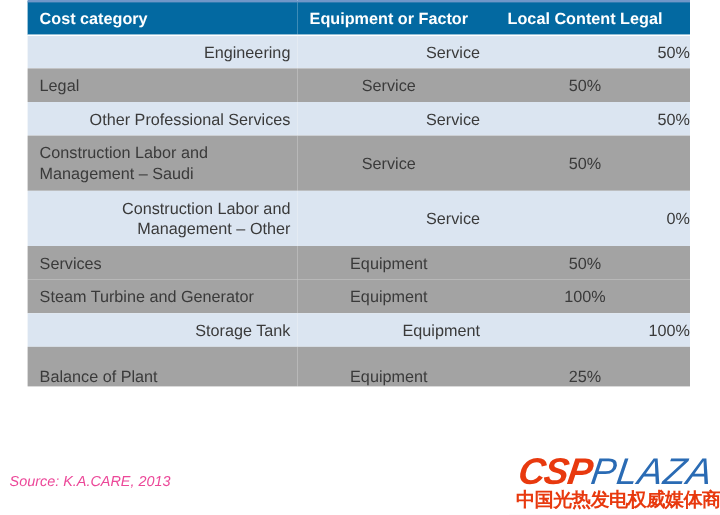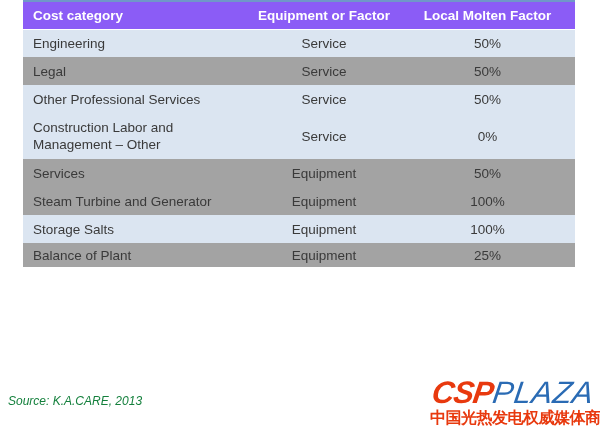--- a/index.html
+++ b/index.html
@@ -21,21 +21,21 @@
     width: 552px;
     border-collapse: collapse;
     table-layout: fixed;
     z-index: 2;
   }
   col.c1 { width: 225px; }
   col.c2 { width: 152px; }
   col.c3 { width: 175px; }
 
   .lcf-table th {
-    background: #8b5cf6;
+    background: #0369a1;
     border-top: 2px solid #7097c8;
     border-bottom: 1px solid #ffffff;
     color: #ffffff;
     font-size: 13.5px;
     font-weight: 700;
     height: 28px;
     text-align: center;
     vertical-align: middle;
     line-height: 17px;
   }
@@ -44,34 +44,34 @@
   .lcf-table td {
     font-size: 13.5px;
     color: #3a3a3a;
     height: 28px;
     line-height: 17px;
     text-align: center;
     vertical-align: middle;
     background: #a3a3a3;
   }
   .lcf-table td.cat { text-align: left; padding-left: 10px; padding-right: 6px; }
-  .lcf-table tr.stripe td { background: #dbe5f1; }
+  .lcf-table tr.stripe td { background: #dbe5f1; text-align: right; }
   .lcf-table tr.tall td { height: 46px; padding-top: 3px; padding-bottom: 3px; }
-  .lcf-table tr.last td { height: 24px; vertical-align: top; padding-top: 4px; }
+  .lcf-table tr.last td { height: 24px; vertical-align: top; padding-top: 16px; }
 
   
   .factor-front { position: relative; z-index: 5; margin-top: 20px; }
 
   .source-note {
     position: absolute;
     left: 8px;
     top: 394px;
     font-size: 12px;
     font-style: italic;
-    color: #15803d;
+    color: #ec4899;
     z-index: 2;
   }
 
   .watermark {
     position: absolute;
     right: 4px;
     top: 377px;
     width: 166px;
     text-align: center;
     z-index: 3;
@@ -113,56 +113,61 @@
   <table class="lcf-table">
     <colgroup>
         <col class="c1">
         <col class="c2">
         <col class="c3">
       </colgroup>
     <thead>
       <tr>
         <th class="col-cat">Cost category</th>
         <th>Equipment or Factor</th>
-        <th>Local Molten Factor</th>
+        <th>Local Content Legal</th>
       </tr>
     </thead>
     <tbody>
       <tr class="stripe">
         <td class="cat">Engineering</td>
         <td>Service</td>
         <td>50%</td>
       </tr>
       <tr>
         <td class="cat">Legal</td>
         <td>Service</td>
         <td>50%</td>
       </tr>
       <tr class="stripe">
         <td class="cat">Other Professional Services</td>
+        <td>Service</td>
+        <td>50%</td>
+      </tr>
+      <tr class="tall">
+        <td class="cat">Construction Labor and Management – Saudi</td>
         <td>Service</td>
         <td>50%</td>
       </tr>
       <tr class="stripe tall">
         <td class="cat">Construction Labor and Management – Other</td>
         <td>Service</td>
         <td>0%</td>
       </tr>
       <tr>
         <td class="cat">Services</td>
         <td>Equipment</td>
         <td>50%</td>
       </tr>
       <tr>
         <td class="cat">Steam Turbine and Generator</td>
         <td>Equipment</td>
         <td>100%</td>
       </tr>
       <tr class="stripe">
-        <td class="cat">Storage Salts</td>
+        <td class="cat">Storage Tank</td>
         <td>Equipment</td>
         <td>100%</td>
       </tr>
       <tr class="last">
         <td class="cat">Balance of Plant</td>
         <td>Equipment</td>
         <td><span class="factor-front">25%</span></td>
       </tr>
     </tbody>
   </table>

